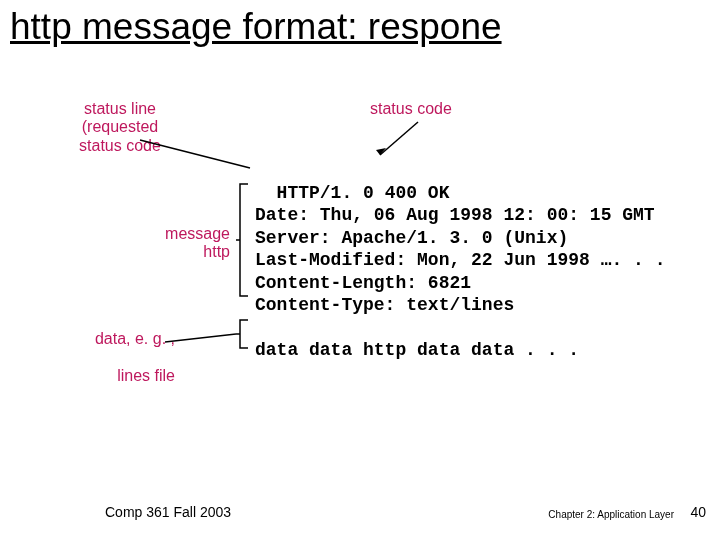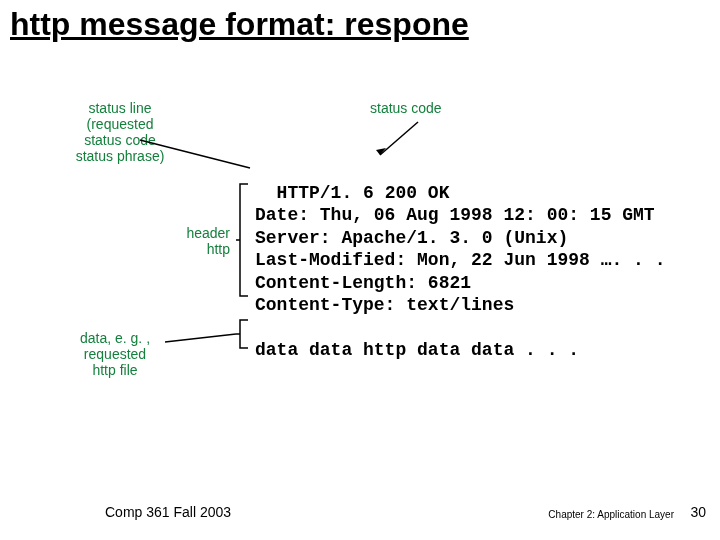--- a/index.html
+++ b/index.html
@@ -1,50 +1,49 @@
 <!DOCTYPE html>
 <html><head>
 <meta charset="utf-8">
 <style>
   html,body{margin:0;padding:0;width:720px;height:540px;background:#fff;font-family:"Comic Sans MS","Comic Sans",cursive,sans-serif;color:#000;position:relative}
-  .title{position:absolute;left:10px;top:6px;font-size:32px;text-decoration:underline;font-weight:bold;letter-spacing:0px}
-  .annot{position:absolute;font-size:14px;line-height:1.15;text-align:center;color:#15803d}
+  .title{position:absolute;left:10px;top:6px;font-size:37px;text-decoration:underline;font-weight:normal;letter-spacing:0px}
+  .annot{position:absolute;font-size:16px;line-height:1.15;text-align:center;color:#be185d}
   .code{position:absolute;font-family:"Courier New",monospace;font-size:18px;font-weight:bold;white-space:pre;color:#000;line-height:1.25}
   .footer-left{position:absolute;left:105px;bottom:20px;font-size:14px}
   .footer-right{position:absolute;right:20px;bottom:20px;font-size:10px}
   .pagenum{position:absolute;right:14px;bottom:20px;font-size:14px}
   svg.lines{position:absolute;left:0;top:0;width:720px;height:540px;pointer-events:none}
 </style>
 </head>
 <body>
 
 <div class="title">http message format: respone</div>
 
 <div class="annot" style="left:370px;top:100px">status code</div>
 
 <div class="annot" style="left:55px;top:100px;text-align:center;width:130px">
   <span>status line</span><br>
   <span>(requested</span><br>
   <span>status code</span><br>
-  <span>status phrase)</span>
 </div>
 
 <div class="annot" style="left:160px;top:225px;text-align:right;width:70px">
-  <span>header</span><br>
+  <span>message</span><br>
   <span>http</span>
 </div>
 
-<div class="annot" style="left:55px;top:330px;text-align:center;width:120px">
+<div class="annot" style="left:55px;top:330px;text-align:right;width:120px">
   <span>data, e. g. ,</span><br>
-  <span>requested</span><br>
-  <span>http file</span>
+  <br>
+  <span>lines file</span>
 </div>
 
 <div class="code" style="left:255px;top:159px">
-  <span>HTTP/1. 6 200 OK</span>
+  <span>HTTP/1. 0 400 OK</span>
 <span>Date: Thu, 06 Aug 1998 12: 00: 15 GMT</span>
 <span>Server: Apache/1. 3. 0 (Unix)</span>
 <span>Last-Modified: Mon, 22 Jun 1998 …. . .</span>
 <span>Content-Length: 6821</span>
 <span>Content-Type: text/lines</span>
 
 <span>data data http data data . . .</span>
 </div>
 
 <svg class="lines">
@@ -56,13 +55,13 @@
 
   <path d="M248 184 L240 184 L240 296 L248 296 M240 240 L236 240" stroke="#000" stroke-width="1.5" fill="none"></path>
 
   <path d="M248 320 L240 320 L240 348 L248 348 M240 334 L236 334" stroke="#000" stroke-width="1.5" fill="none"></path>
 
   <line x1="165" y1="342" x2="236" y2="334" stroke="#000" stroke-width="1.5"></line>
 </svg>
 
 <div class="footer-left">Comp 361   Fall 2003</div>
 <div class="footer-right" style="right:46px">Chapter 2: Application Layer</div>
-<div class="pagenum">30</div>
+<div class="pagenum">40</div>
 
 </body></html>

